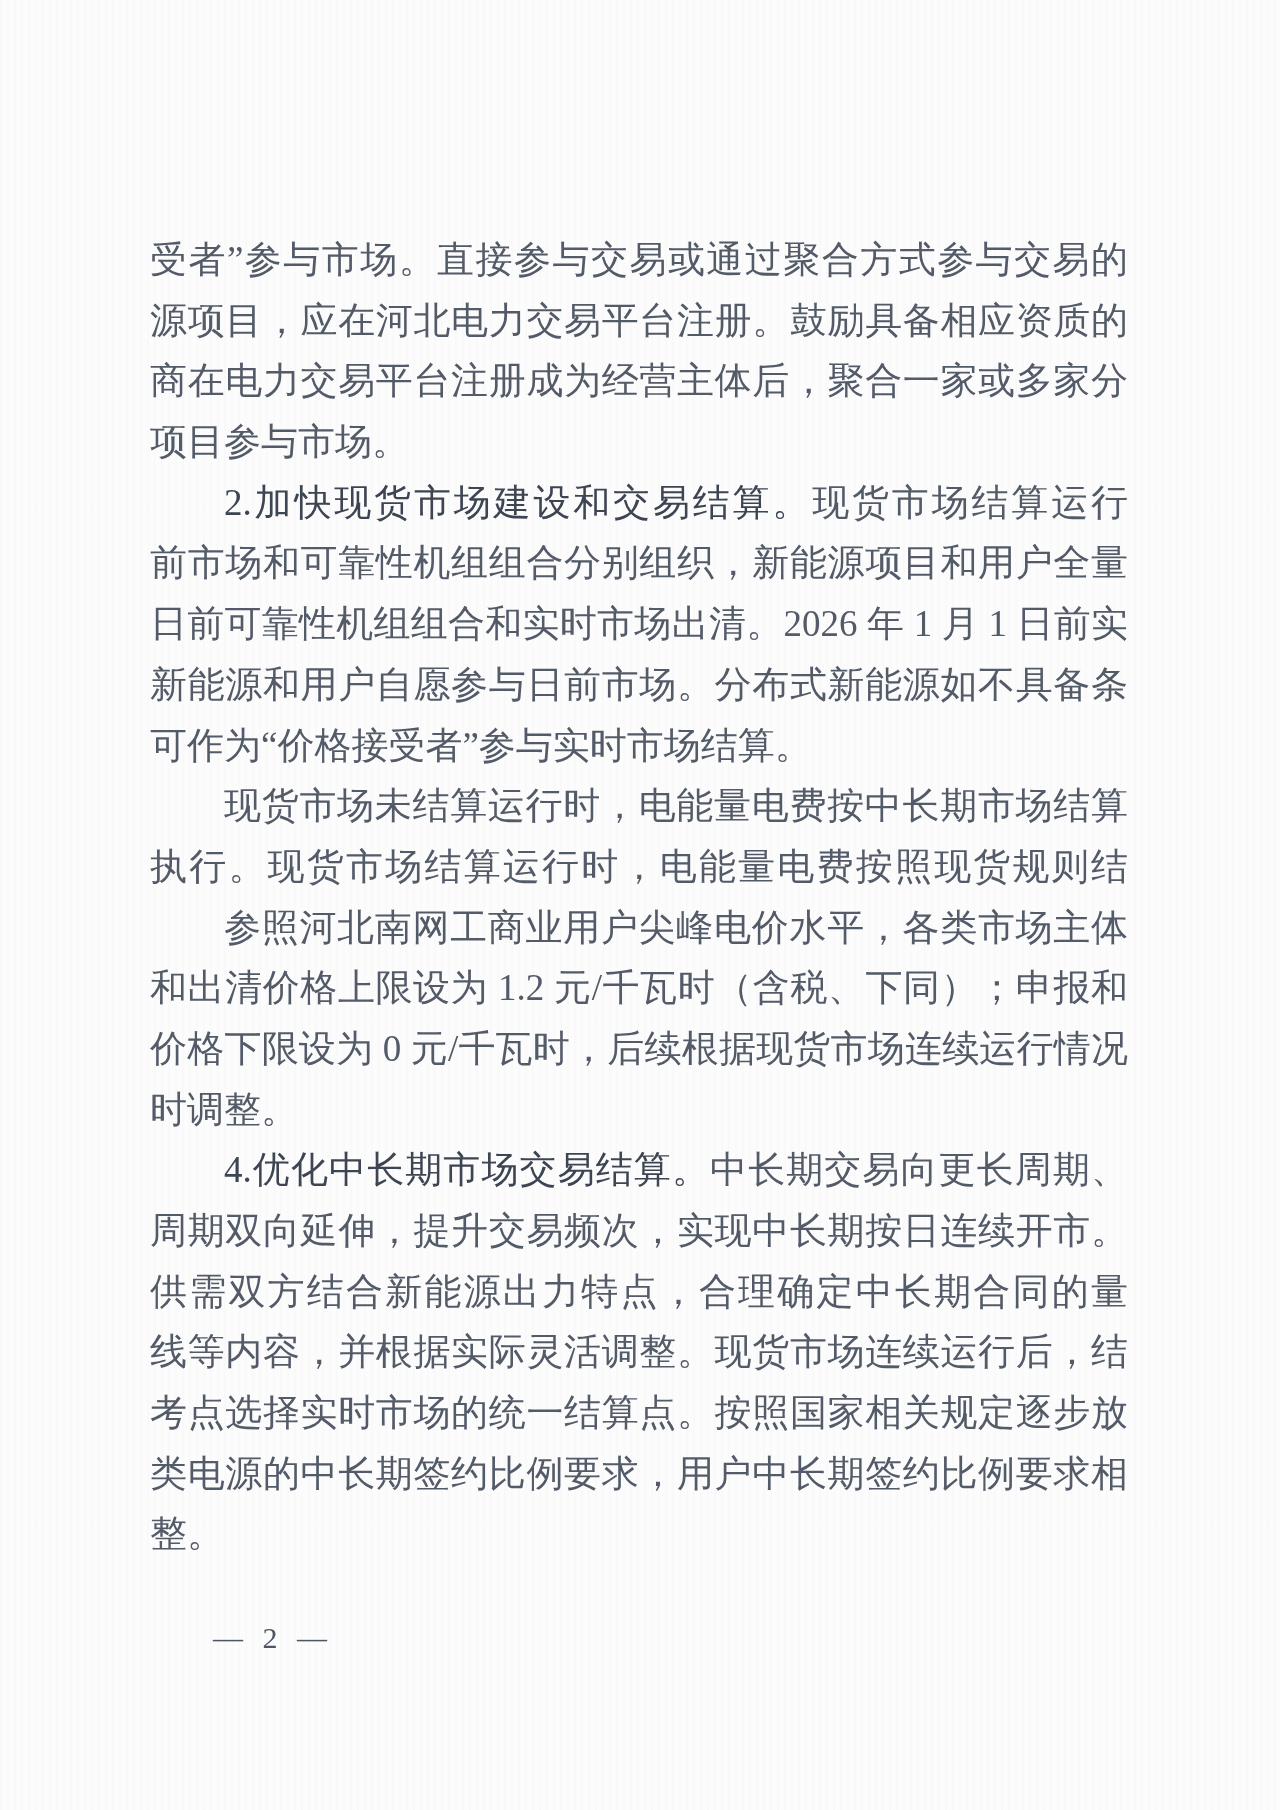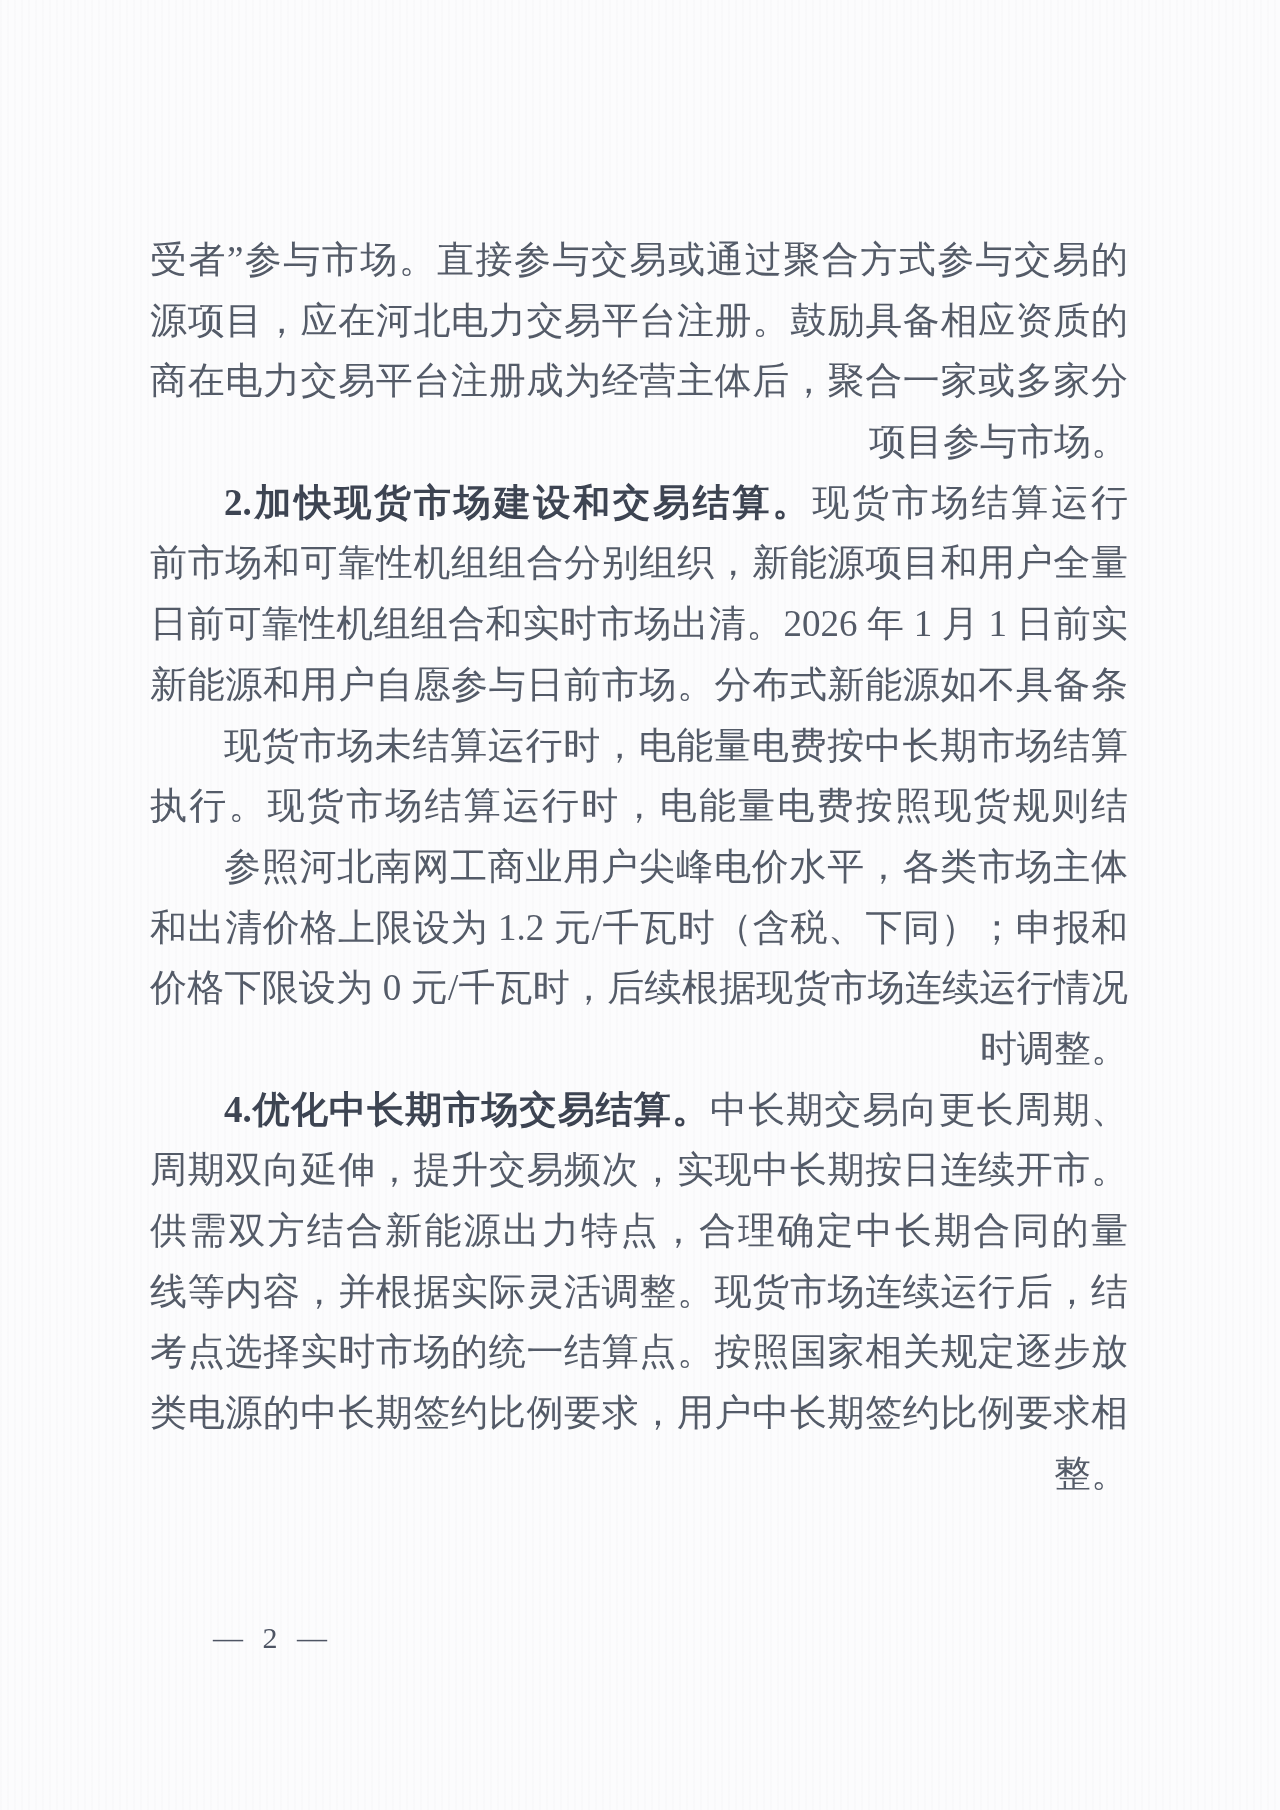--- a/index.html
+++ b/index.html
@@ -18,32 +18,32 @@
   .doc-text{
     position:absolute;
     left:150px;top:230px;width:978px;
     font-size:37px;
     color:var(--text-color,#545b68);
   }
   .line{
     height:60.7px;
     line-height:60.7px;
     overflow:hidden;
-    text-align:right;
+    text-align:left;
   }
   .line.justify{
     text-align:justify;
     text-align-last:justify;
   }
   .line.indent{
     text-indent:74px;
   }
   .seg{font-weight:400;}
   .seg.bold{
-    font-weight:700;
+    font-weight:400;
     color:var(--heading-color,#3d4452);
   }
   .footer{
     position:absolute;
     left:213px;top:1618px;
     font-size:30px;
     line-height:40px;
     color:var(--footer-color,#4e5564);
     word-spacing:10px;
     letter-spacing:1px;
@@ -55,20 +55,21 @@
 <div class="page">
   <div class="doc-text">
       <div class="line justify"><span class="seg">受者”参与市场。直接参与交易或通过聚合方式参与交易的新能</span></div>
       <div class="line justify"><span class="seg">源项目，应在河北电力交易平台注册。鼓励具备相应资质的聚合</span></div>
       <div class="line justify"><span class="seg">商在电力交易平台注册成为经营主体后，聚合一家或多家分布式</span></div>
       <div class="line"><span class="seg">项目参与市场。</span></div>
       <div class="line indent justify"><span class="seg bold">2.加快现货市场建设和交易结算。</span><span class="seg">现货市场结算运行时，日</span></div>
       <div class="line justify"><span class="seg">前市场和可靠性机组组合分别组织，新能源项目和用户全量参与</span></div>
       <div class="line justify"><span class="seg">日前可靠性机组组合和实时市场出清。2026 年 1 月 1 日前实现</span></div>
       <div class="line justify"><span class="seg">新能源和用户自愿参与日前市场。分布式新能源如不具备条件，</span></div>
+      <div class="line"><span class="seg">可作为“价格接受者”参与实时市场结算。</span></div>
       <div class="line indent justify"><span class="seg">现货市场未结算运行时，电能量电费按中长期市场结算方式</span></div>
       <div class="line justify"><span class="seg">执行。现货市场结算运行时，电能量电费按照现货规则结算。</span></div>
       <div class="line indent justify"><span class="seg">参照河北南网工商业用户尖峰电价水平，各类市场主体申报</span></div>
       <div class="line justify"><span class="seg">和出清价格上限设为 1.2 元/千瓦时（含税、下同）；申报和出清</span></div>
       <div class="line justify"><span class="seg">价格下限设为 0 元/千瓦时，后续根据现货市场连续运行情况适</span></div>
       <div class="line"><span class="seg">时调整。</span></div>
       <div class="line indent justify"><span class="seg bold">4.优化中长期市场交易结算。</span><span class="seg">中长期交易向更长周期、更短</span></div>
       <div class="line justify"><span class="seg">周期双向延伸，提升交易频次，实现中长期按日连续开市。允许</span></div>
       <div class="line justify"><span class="seg">供需双方结合新能源出力特点，合理确定中长期合同的量价、曲</span></div>
       <div class="line justify"><span class="seg">线等内容，并根据实际灵活调整。现货市场连续运行后，结算参</span></div>

